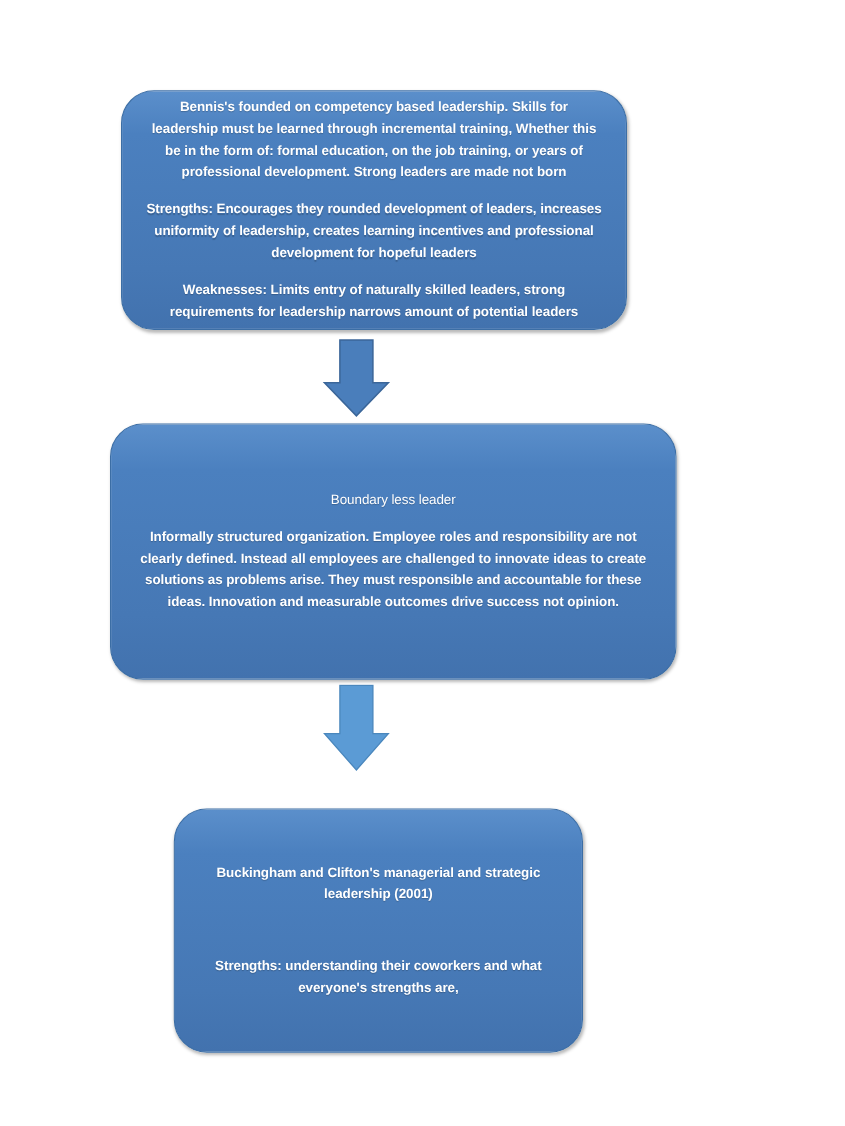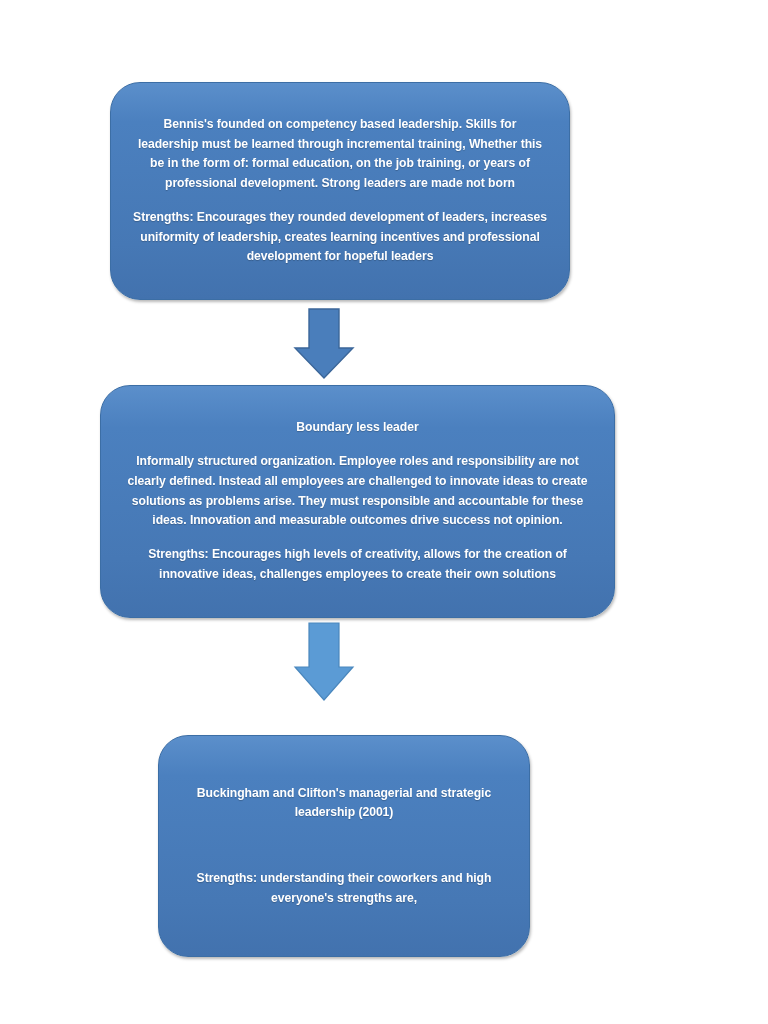--- a/index.html
+++ b/index.html
@@ -44,21 +44,21 @@
     font-size: 12.2px;
     line-height: 1.62;
     font-weight: bold;
     letter-spacing: -0.05px;
     text-shadow: 0 1px 1px rgba(0,0,0,0.22);
   }
   .node .para + .para {
     margin-top: 14px;
   }
   .node .para.title {
-    font-weight: bold;
+    font-weight: normal;
     text-align: center;
   }
 
   
   #node-bennis {
     left: 110px;  top: 82px;
     width: 460px; height: 218px;
   }
   #node-boundaryless {
     left: 100px;  top: 385px;
@@ -83,38 +83,38 @@
   #arrow-two   { left: 293px; top: 622px; }
 </style>
 </head>
 <body>
 
 <div id="flow-canvas">
 
   <div class="node" id="node-bennis">
     <p class="para">Bennis's founded on competency based leadership. Skills for leadership must be learned through incremental training, Whether this be in the form of: formal education, on the job training, or years of professional development. Strong leaders are made not born</p>
     <p class="para">Strengths: Encourages they rounded development of leaders, increases uniformity of leadership, creates learning incentives and professional development for hopeful leaders</p>
+    <p class="para">Weaknesses: Limits entry of naturally skilled leaders, strong requirements for leadership narrows amount of potential leaders</p>
   </div>
 
   <div class="arrow" id="arrow-one">
     <svg width="62" height="72" viewBox="0 0 62 72">
       <polygon points="16,1 46,1 46,40 60,40 31,70 2,40 16,40" fill="#4a7ebb" stroke="#3b6699" stroke-width="1.4" stroke-linejoin="miter"></polygon>
     </svg>
   </div>
 
   <div class="node" id="node-boundaryless">
     <p class="para title">Boundary less leader</p>
     <p class="para">Informally structured organization. Employee roles and responsibility are not clearly defined. Instead all employees are challenged to innovate ideas to create solutions as problems arise. They must responsible and accountable for these ideas. Innovation and measurable outcomes drive success not opinion.</p>
-    <p class="para">Strengths: Encourages high levels of creativity, allows for the creation of innovative ideas, challenges employees to create their own solutions</p>
   </div>
 
   <div class="arrow" id="arrow-two">
     <svg width="62" height="80" viewBox="0 0 62 80">
       <polygon points="16,1 46,1 46,45 60,45 31,78 2,45 16,45" fill="#5b9bd5" stroke="#4a87bd" stroke-width="1.2" stroke-linejoin="miter"></polygon>
     </svg>
   </div>
 
   <div class="node" id="node-buckingham">
     <p class="para">Buckingham and Clifton's managerial and strategic leadership (2001)</p>
-    <p class="para">Strengths: understanding their coworkers and high everyone's strengths are,</p>
+    <p class="para">Strengths: understanding their coworkers and what everyone's strengths are,</p>
   </div>
 
 </div>
 
 </body></html>

